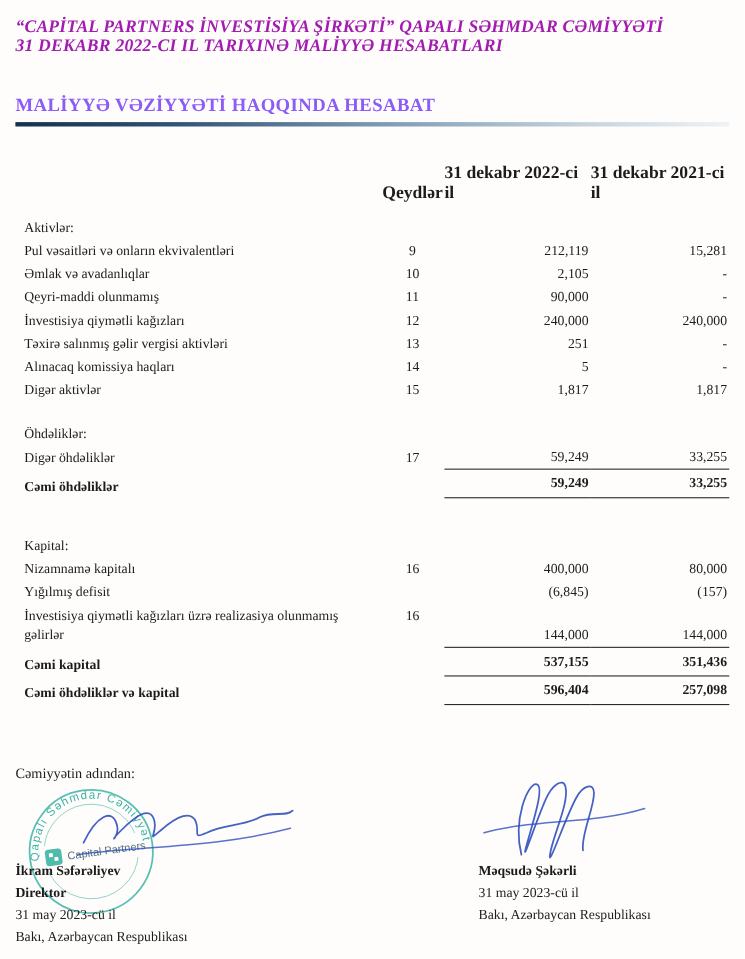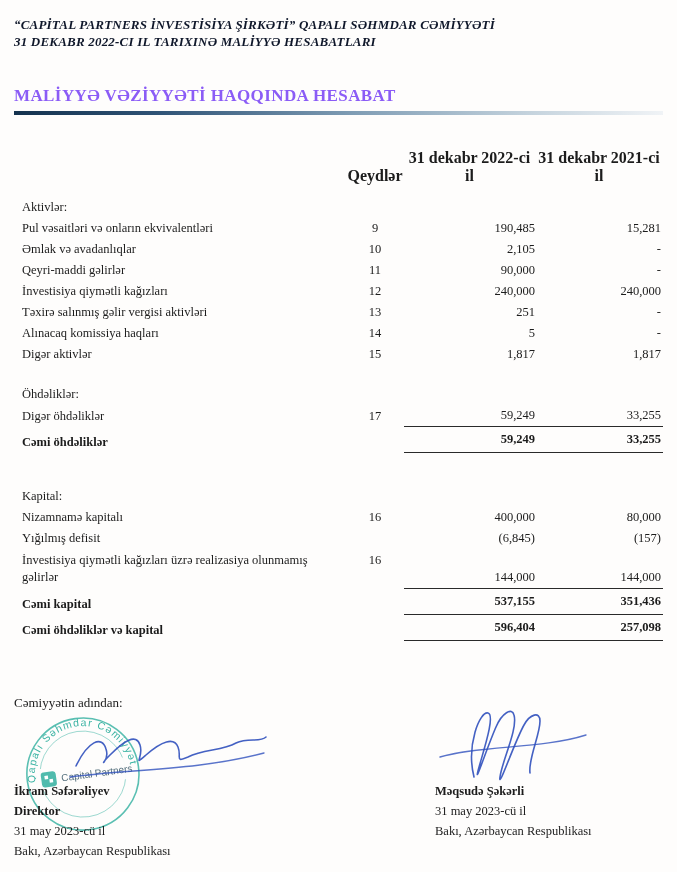--- a/index.html
+++ b/index.html
@@ -8,37 +8,37 @@
     width:677px; height:872px;
     font-family:"Liberation Serif","DejaVu Serif",serif;
     color:#1c1c1c;
   }
   .page {
     position:relative; width:677px; height:872px;
     background:#fefdfc; overflow:hidden; padding:16px 14px;
   }
   .hdr-line {
     font-weight:bold; font-style:italic;
-    font-size:13px; line-height:17px; letter-spacing:.2px; color:#0f172a;
+    font-size:16px; line-height:17px; letter-spacing:.2px; color:#a21caf;
   }
   .title {
     margin-top:36px; font-size:17px; font-weight:bold;
     letter-spacing:.4px; color:#8b5cf6;
   }
   .title-rule {
     margin-top:5px; height:4px; width:649px;
     background:linear-gradient(to right,#14324e 0%,#2f5376 22%,#7e9cb4 52%,#c6d4de 80%,#f0f3f6 100%);
   }
   table.fin-table {
     margin-top:34px; width:649px; border-collapse:collapse;
     table-layout:fixed; font-size:12.5px;
   }
   th { font-weight:bold; font-size:16px; padding-bottom:9px; vertical-align:bottom; }
   th.note { text-align:center; }
-  th.val  { text-align:center; padding-right:2px; }
+  th.val  { text-align:left; padding-right:2px; }
   td { padding:3px 0; vertical-align:bottom; line-height:15px; }
   td.label { padding-left:8px; }
   td.note  { text-align:center; }
   td.val   { text-align:right; padding-right:2px; }
   tr.row-section td { padding-top:6px; }
   tr.row-total td { font-weight:bold; }
   tr.row-total td.val {
     border-top:1px solid #2a2a2a; border-bottom:1px solid #2a2a2a;
     padding-top:5px; padding-bottom:5px;
   }
@@ -83,31 +83,31 @@
     <tbody>
         <tr class="row-section">
           <td class="label">Aktivlər:</td>
           <td class="note"></td>
           <td class="val"></td>
           <td class="val"></td>
         </tr>
         <tr class="row-item">
           <td class="label">Pul vəsaitləri və onların ekvivalentləri</td>
           <td class="note">9</td>
-          <td class="val">190,485</td>
+          <td class="val">212,119</td>
           <td class="val">15,281</td>
         </tr>
         <tr class="row-item">
           <td class="label">Əmlak və avadanlıqlar</td>
           <td class="note">10</td>
           <td class="val">2,105</td>
           <td class="val">-</td>
         </tr>
         <tr class="row-item">
-          <td class="label">Qeyri-maddi gəlirlər</td>
+          <td class="label">Qeyri-maddi olunmamış</td>
           <td class="note">11</td>
           <td class="val">90,000</td>
           <td class="val">-</td>
         </tr>
         <tr class="row-item">
           <td class="label">İnvestisiya qiymətli kağızları</td>
           <td class="note">12</td>
           <td class="val">240,000</td>
           <td class="val">240,000</td>
         </tr>

